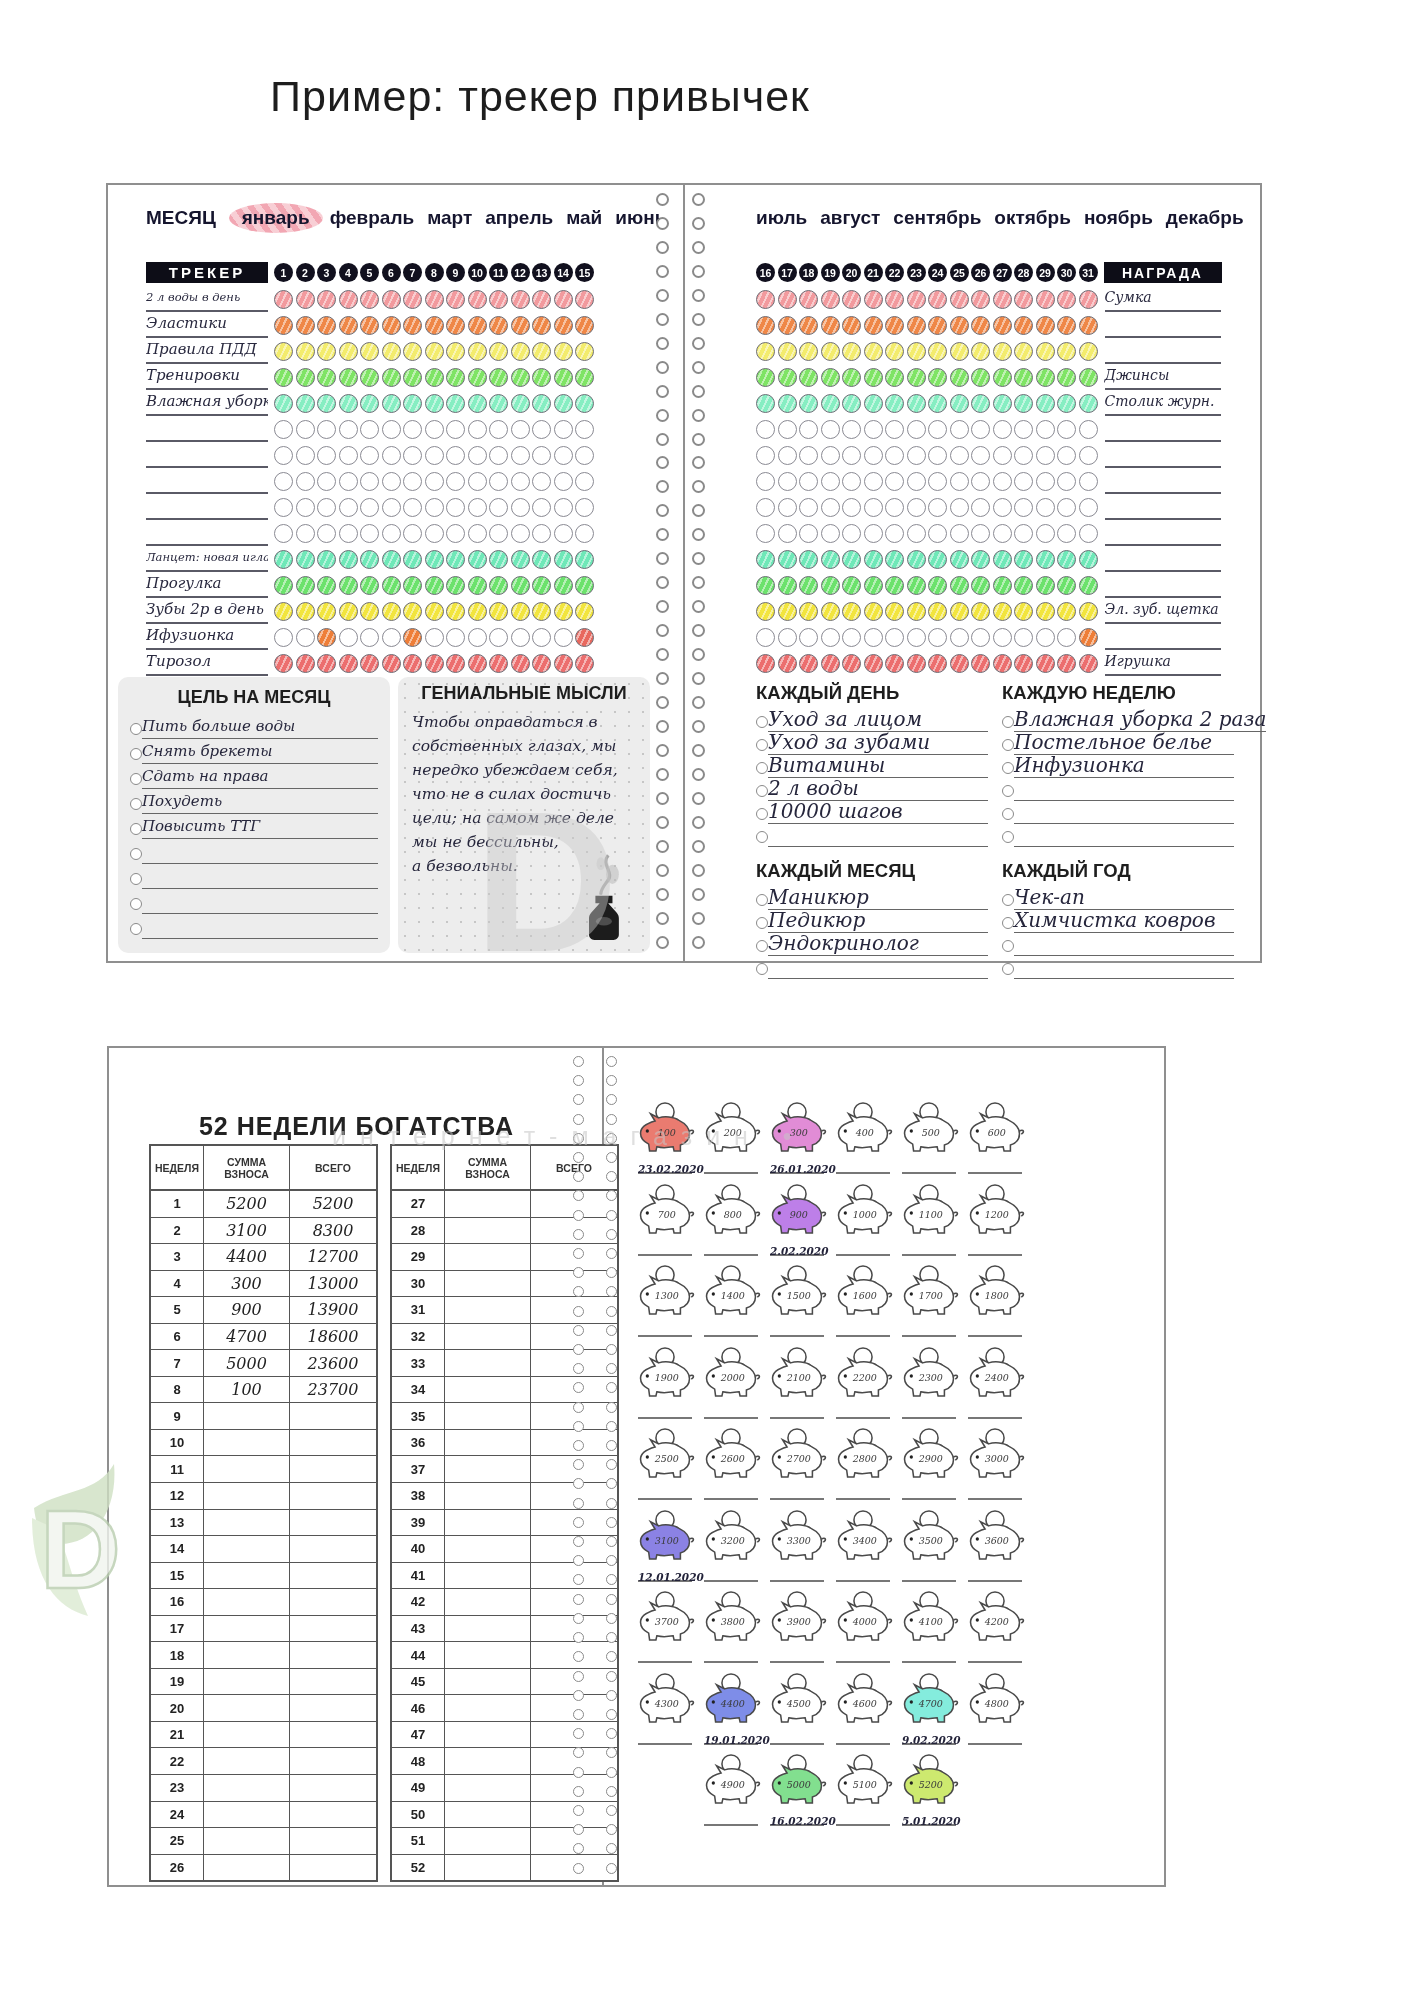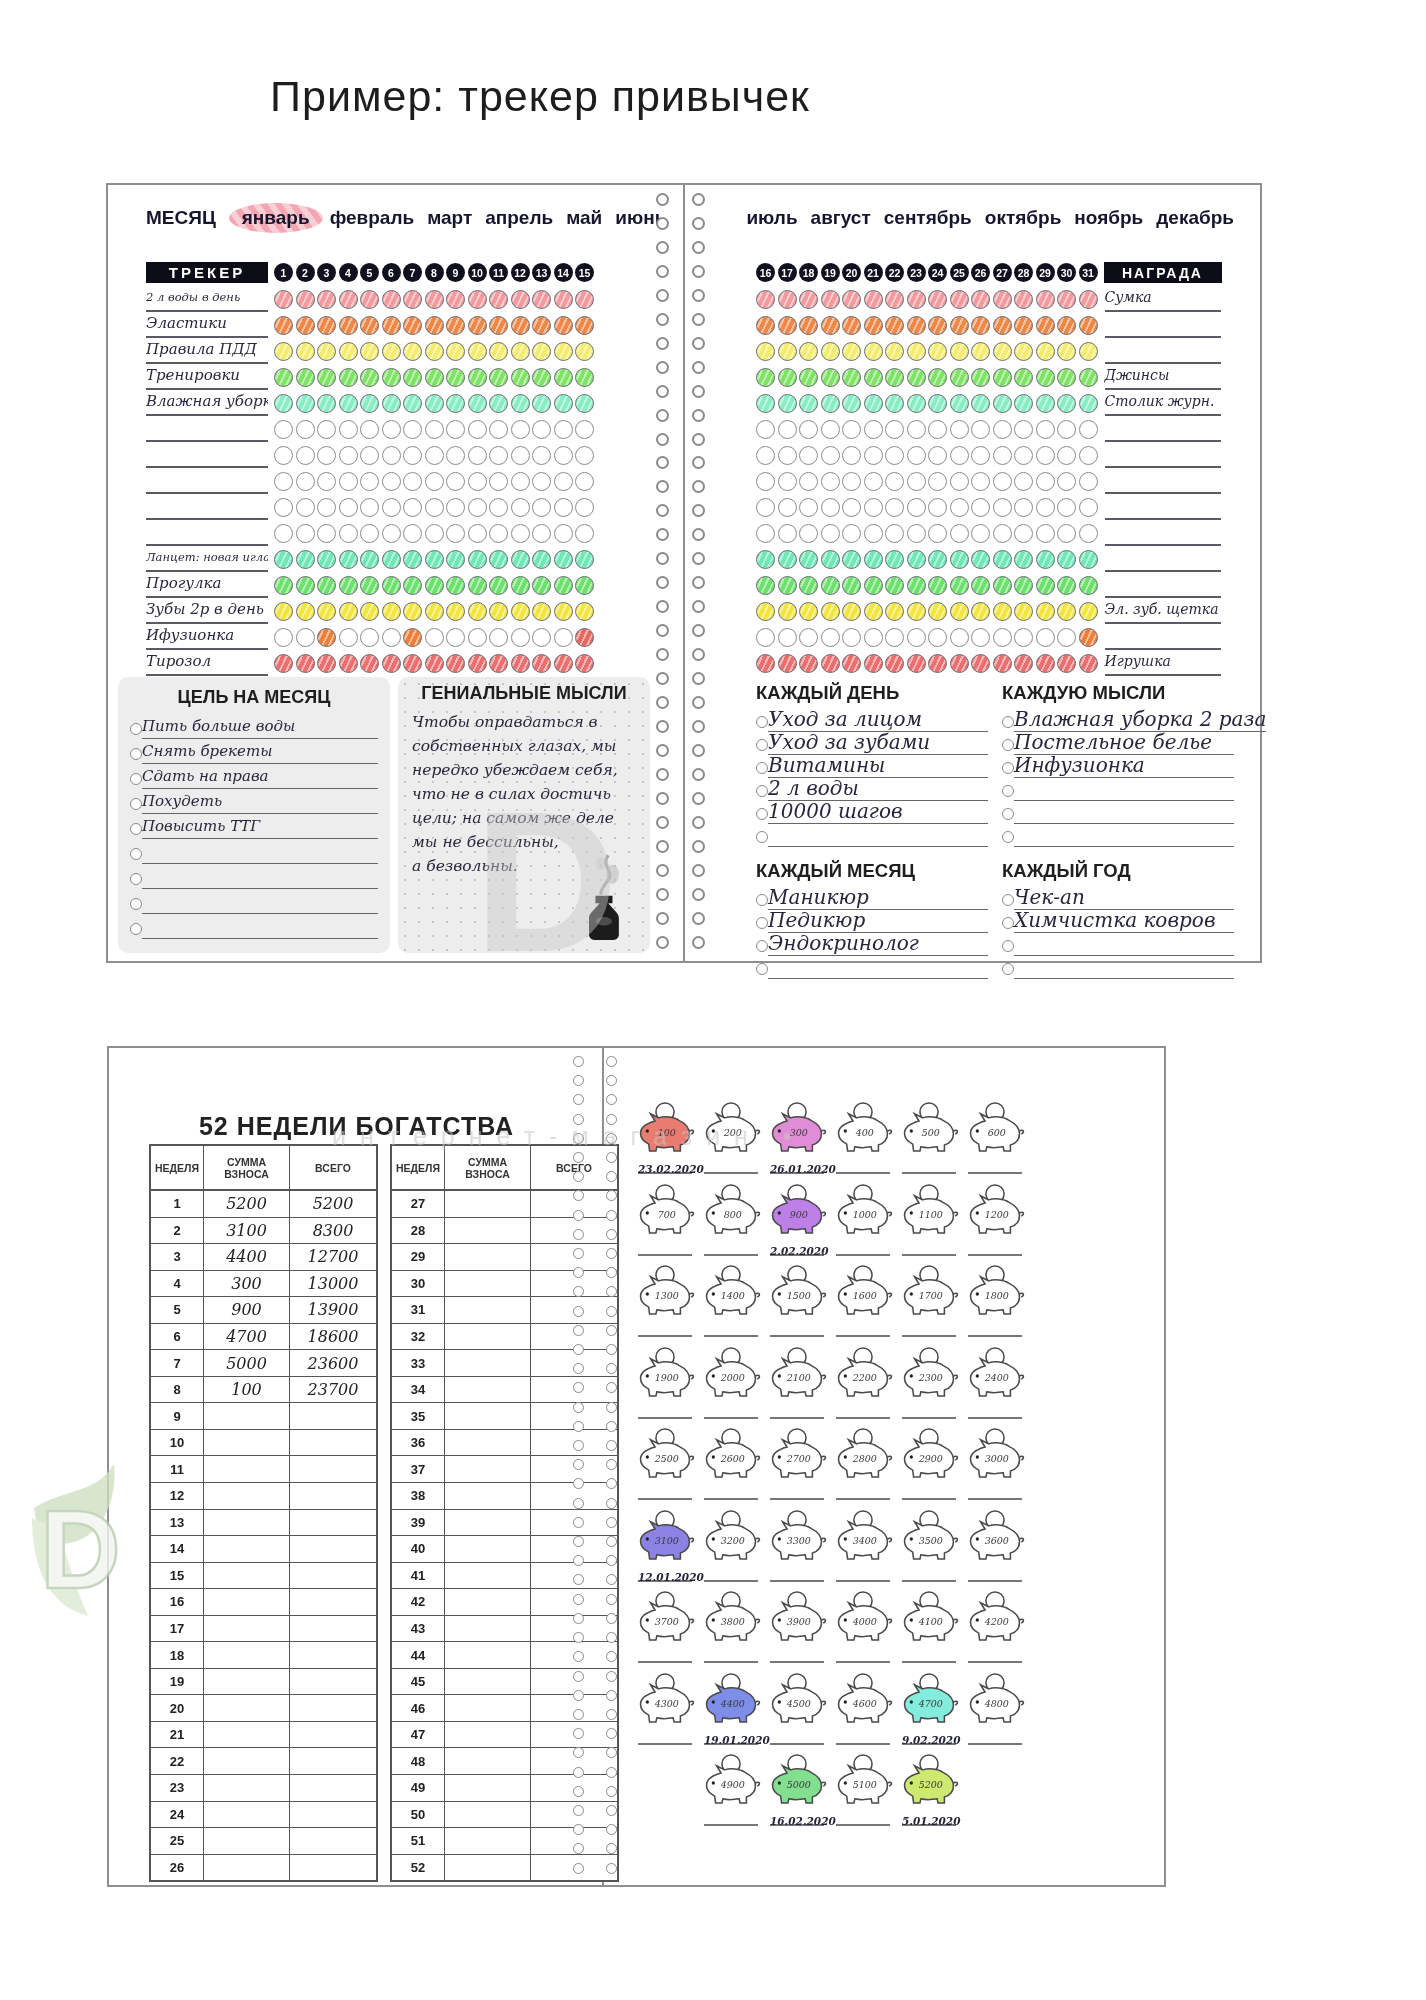--- a/index.html
+++ b/index.html
@@ -18,21 +18,21 @@
   .spiral{position:absolute;display:flex;flex-direction:column;justify-content:space-between;z-index:4}
   #sp1a{left:548px;top:8px;height:756px} #sp1b{left:584px;top:8px;height:756px}
   #sp2a{left:464px;top:8px;height:818px} #sp2b{left:497px;top:8px;height:818px}
   .ring{width:13px;height:13px;border:2px solid #8a8a8a;border-radius:50%;background:#fff;box-sizing:border-box}
   .ring.sm{width:11px;height:11px;border-width:1.6px}
 
   
   .months-row{position:absolute;display:flex;align-items:center;gap:13px;font-weight:bold;
               font-size:19px;color:#15152e;white-space:nowrap}
   #months-left{left:38px;top:22px}
-  #months-right{left:648px;top:22px;width:478px;justify-content:flex-end;}
+  #months-right{left:648px;top:22px;width:478px;justify-content:flex-start;}
   .month-cap{margin-right:6px}
   .month.hl{background-color:#f2a7b3;border-radius:50%;padding:4px 13px;margin:-4px -6px;
     background-image:repeating-linear-gradient(55deg,rgba(255,255,255,.45) 0 6px,rgba(255,255,255,0) 6px 12px)}
 
   
   .tracker-row{position:absolute;display:flex;align-items:center;top:77px}
   #trk-left{left:38px} #trk-right{left:648px}
   .bar{width:122px;height:21px;background:#0d0d17;color:#fff;font-size:15px;letter-spacing:3px;
        display:flex;align-items:center;justify-content:center;font-weight:bold}
   .bar.award{width:118px;margin-left:6px;letter-spacing:2px;font-size:14px}
@@ -908,21 +908,21 @@
               <span class="goal-text">Эндокринолог</span>
             </div>
             <div class="goal-item">
               <span class="bullet"></span>
               <span class="goal-text"></span>
             </div>
           </div>
         </div>
       <div class="sec-col" id="sec-col2">
           <div class="section">
-            <div class="section-title">КАЖДУЮ МЫСЛИ</div>
+            <div class="section-title">КАЖДУЮ НЕДЕЛЮ</div>
             <div class="goal-item">
               <span class="bullet"></span>
               <span class="goal-text">Влажная уборка 2 раза</span>
             </div>
             <div class="goal-item">
               <span class="bullet"></span>
               <span class="goal-text">Постельное белье</span>
             </div>
             <div class="goal-item">
               <span class="bullet"></span>

